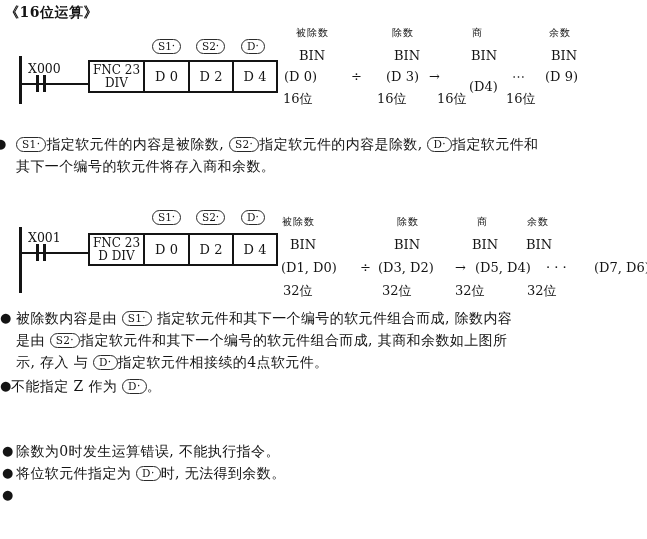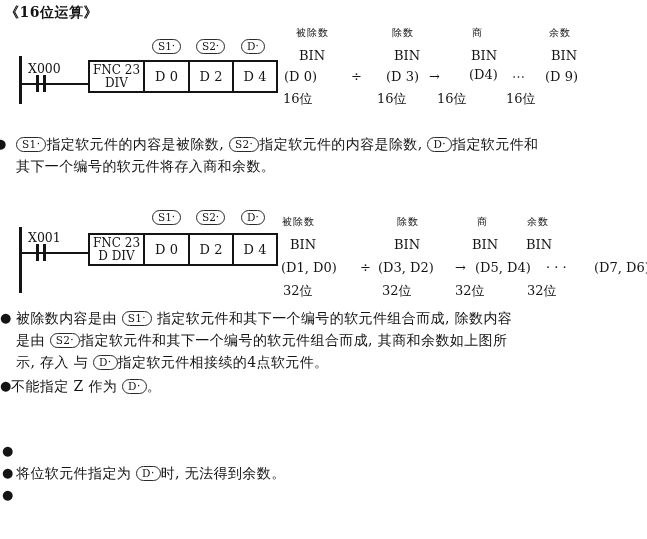--- a/index.html
+++ b/index.html
@@ -67,21 +67,21 @@
 
   <span class="tcell" style="left:299px;top:48px">BIN</span>
   <span class="tcell" style="left:394px;top:48px">BIN</span>
   <span class="tcell" style="left:471px;top:48px">BIN</span>
   <span class="tcell" style="left:551px;top:48px">BIN</span>
 
   <span class="tcell" style="left:284px;top:69px">(D 0)</span>
   <span class="tcell" style="left:351px;top:69px">÷</span>
   <span class="tcell" style="left:386px;top:69px">(D 3)</span>
   <span class="tcell" style="left:429px;top:69px">→</span>
-  <span class="tcell" style="left:469px;top:67px">(D4)</span>
+  <span class="tcell" style="left:469px;top:79px">(D4)</span>
   <span class="tcell" style="left:512px;top:69px">⋯</span>
   <span class="tcell" style="left:545px;top:69px">(D 9)</span>
 
   <span class="tcell" style="left:283px;top:90px">16位</span>
   <span class="tcell" style="left:377px;top:90px">16位</span>
   <span class="tcell" style="left:437px;top:90px">16位</span>
   <span class="tcell" style="left:506px;top:90px">16位</span>
 
   <div class="note" style="left:0;top:133px;width:540px;padding-left:16px">
     <span class="dot clip">●</span><span class="pill">S1·</span><span>指定软元件的内容是被除数, </span><span class="pill">S2·</span><span>指定软元件的内容是除数, </span><span class="pill">D·</span><span>指定软元件和其下一个编号的软元件将存入商和余数。</span>
@@ -133,21 +133,21 @@
 
   <div class="note" style="left:0;top:307px;width:525px;padding-left:16px">
     <span class="dot">●</span><span>被除数内容是由 </span><span class="pill">S1·</span><span> 指定软元件和其下一个编号的软元件组合而成, 除数内容是由 </span><span class="pill">S2·</span><span>指定软元件和其下一个编号的软元件组合而成, 其商和余数如上图所示, 存入 与 </span><span class="pill">D·</span><span>指定软元件相接续的4点软元件。</span>
   </div>
 
   <div class="note" style="left:0;top:375px;width:420px;padding-left:11px">
     <span class="dot">●</span><span>不能指定 Z 作为 </span><span class="pill">D·</span><span>。</span>
   </div>
 
   <div class="note" style="left:2px;top:440px;width:500px;padding-left:14px">
-    <span class="dot">●</span>
+    <span class="dot">●</span><span>除数为0时发生运算错误, 不能执行指令。</span>
   </div>
 
   <div class="note" style="left:2px;top:462px;width:500px;padding-left:14px">
     <span class="dot">●</span><span>将位软元件指定为 </span><span class="pill">D·</span><span>时, 无法得到余数。</span>
   </div>
 
   <div class="note" style="left:2px;top:484px;width:612px;padding-left:14px">
     <span class="dot">●</span>
   </div>
 

